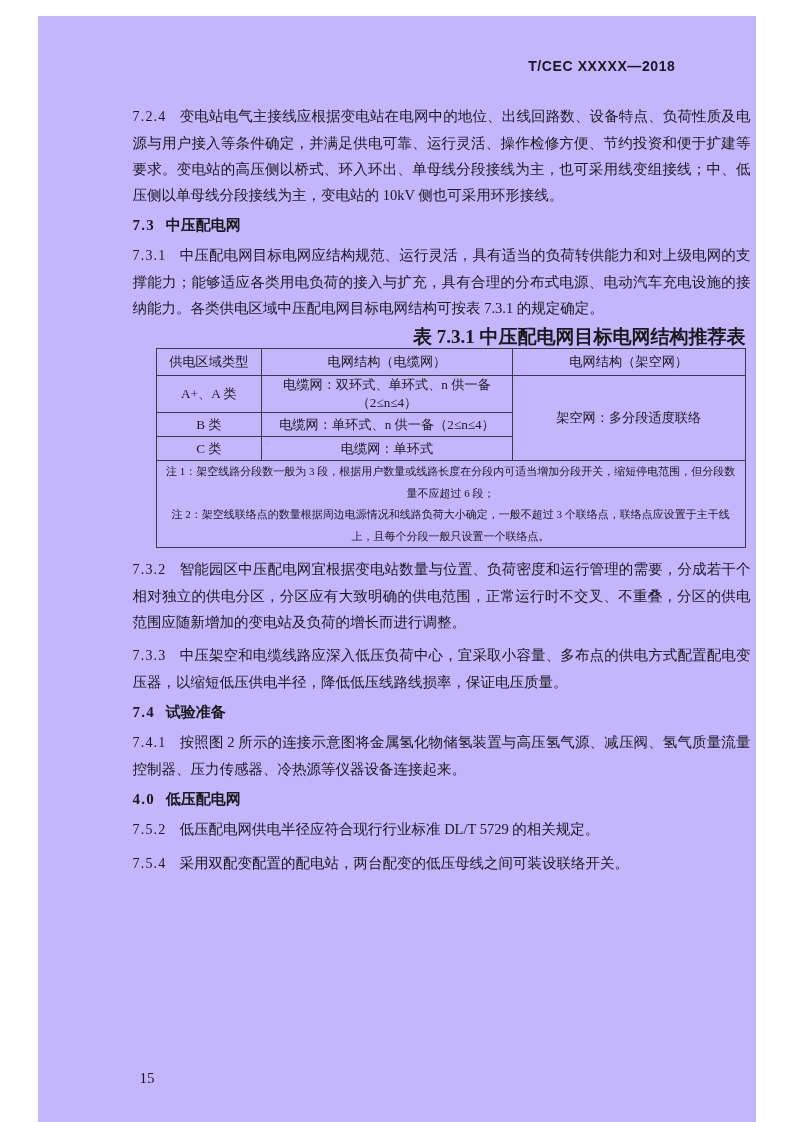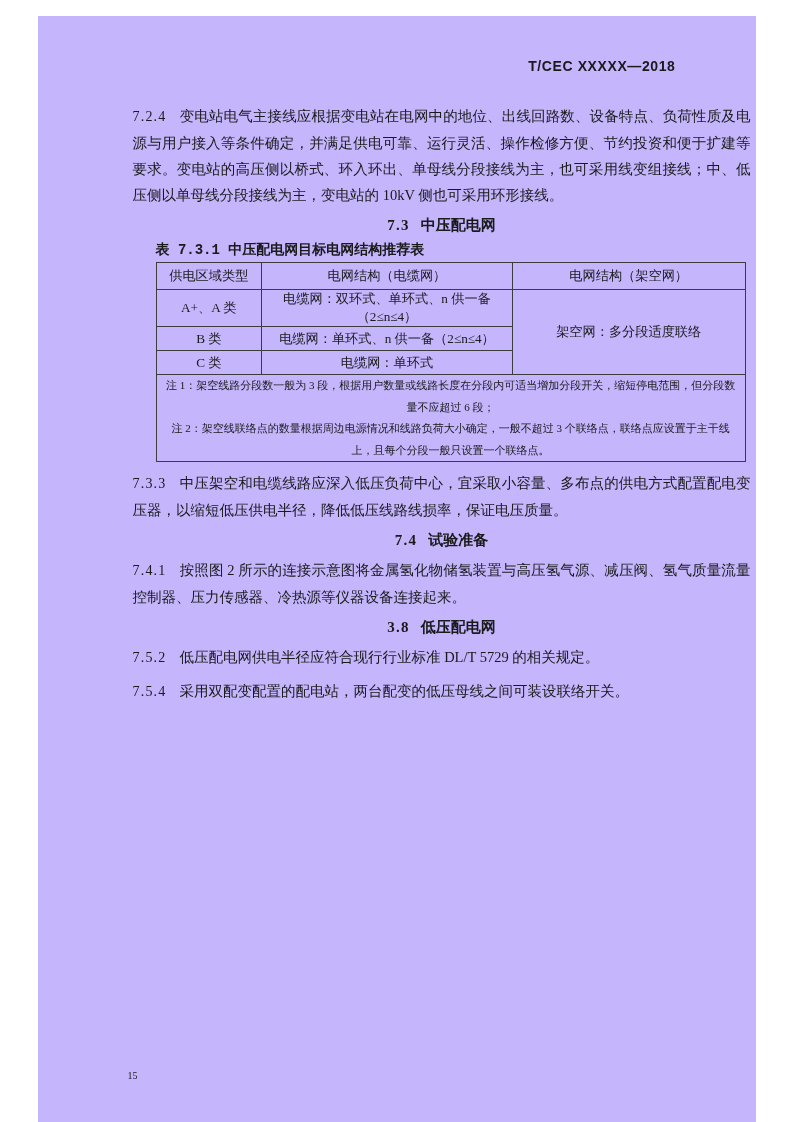--- a/index.html
+++ b/index.html
@@ -14,55 +14,56 @@
     font-size:14px;font-weight:600;letter-spacing:.6px;
   }
   .content{position:absolute;top:0;left:95px;width:618px;padding-top:87px;}
   p.clause{font-size:14.5px;line-height:26px;margin:0 0 7px;text-align:justify;}
   .num{
     font-family:Liberation Serif, serif;
     font-size:14px;letter-spacing:1.2px;margin-right:13px;white-space:nowrap;
   }
   h3.sec{
     font-family:"Liberation Sans","DejaVu Sans",sans-serif;
-    font-size:15px;font-weight:bold;line-height:20px;margin:1px 0 7px;text-align:center;
+    font-size:15px;font-weight:bold;line-height:20px;margin:1px 0 7px;
   }
   h3.sec .num{font-size:15px;font-weight:bold;margin-right:11px;}
   .caption{
-    width:590px;margin:0 0 3px 23px;text-align:left;
-    font-family:Liberation Mono, monospace;
-    font-weight:bold;font-size:14px;line-height:17px;
+    width:590px;margin:0 0 3px 23px;text-align:right;
+    font-family:Liberation Serif, serif;
+    font-weight:bold;font-size:19px;line-height:17px;
   }
   table.rec{
     border-collapse:collapse;width:590px;margin:0 0 8px 23px;
     font-size:13.2px;border:1.5px solid #3c3c3c;table-layout:fixed;
   }
   table.rec th,table.rec td{
     border:1px solid #3c3c3c;text-align:center;vertical-align:middle;
     padding:0 6px;font-weight:normal;
   }
   table.rec th{height:26px;}
   td.rowcell{height:23px;}
   td.notes{text-align:justify;font-size:11px;line-height:21.5px;padding:2px 8px 3px;}
   td.notes div{margin:0;}
-  .page-num{position:absolute;left:90px;top:1054px;font-size:10px;}
+  .page-num{position:absolute;left:102px;top:1054px;font-size:15px;}
 </style>
 </head>
 <body>
 
 <div class="page">
 
   <div class="header-right">T/CEC XXXXX—2018</div>
 
   <div class="content">
 
     <p class="clause"><span class="num">7.2.4</span><span>变电站电气主接线应根据变电站在电网中的地位、出线回路数、设备特点、负荷性质及电源与用户接入等条件确定，并满足供电可靠、运行灵活、操作检修方便、节约投资和便于扩建等要求。变电站的高压侧以桥式、环入环出、单母线分段接线为主，也可采用线变组接线；中、低压侧以单母线分段接线为主，变电站的 10kV 侧也可采用环形接线。</span></p>
 
     <h3 class="sec"><span class="num">7.3</span><span>中压配电网</span></h3>
 
+    <p class="clause"><span class="num">7.3.1</span><span>中压配电网目标电网应结构规范、运行灵活，具有适当的负荷转供能力和对上级电网的支撑能力；能够适应各类用电负荷的接入与扩充，具有合理的分布式电源、电动汽车充电设施的接纳能力。各类供电区域中压配电网目标电网结构可按表 7.3.1 的规定确定。</span></p>
 
     <div class="caption">表 7.3.1 中压配电网目标电网结构推荐表</div>
 
     <table class="rec">
       <tbody>
         <tr>
           <th style="width:16.9%">供电区域类型</th>
           <th style="width:43.2%">电网结构（电缆网）</th>
           <th style="width:39.9%">电网结构（架空网）</th>
         </tr>
@@ -81,29 +82,30 @@
         </tr>
         <tr>
           <td class="notes" colspan="3">
             <div>注 1：架空线路分段数一般为 3 段，根据用户数量或线路长度在分段内可适当增加分段开关，缩短停电范围，但分段数量不应超过 6 段；</div>
             <div>注 2：架空线联络点的数量根据周边电源情况和线路负荷大小确定，一般不超过 3 个联络点，联络点应设置于主干线上，且每个分段一般只设置一个联络点。</div>
           </td>
         </tr>
       </tbody>
     </table>
 
+    <p class="clause"><span class="num">7.3.2</span><span>智能园区中压配电网宜根据变电站数量与位置、负荷密度和运行管理的需要，分成若干个相对独立的供电分区，分区应有大致明确的供电范围，正常运行时不交叉、不重叠，分区的供电范围应随新增加的变电站及负荷的增长而进行调整。</span></p>
 
     <p class="clause"><span class="num">7.3.3</span><span>中压架空和电缆线路应深入低压负荷中心，宜采取小容量、多布点的供电方式配置配电变压器，以缩短低压供电半径，降低低压线路线损率，保证电压质量。</span></p>
 
     <h3 class="sec"><span class="num">7.4</span><span>试验准备</span></h3>
 
     <p class="clause"><span class="num">7.4.1</span><span>按照图 2 所示的连接示意图将金属氢化物储氢装置与高压氢气源、减压阀、氢气质量流量控制器、压力传感器、冷热源等仪器设备连接起来。</span></p>
 
 
-    <h3 class="sec"><span class="num">3.8</span><span>低压配电网</span></h3>
+    <h3 class="sec"><span class="num">4.0</span><span>低压配电网</span></h3>
 
 
     <p class="clause"><span class="num">7.5.2</span><span>低压配电网供电半径应符合现行行业标准 DL/T 5729 的相关规定。</span></p>
 
 
     <p class="clause"><span class="num">7.5.4</span><span>采用双配变配置的配电站，两台配变的低压母线之间可装设联络开关。</span></p>
 
   </div>
 
   <div class="page-num">15</div>

